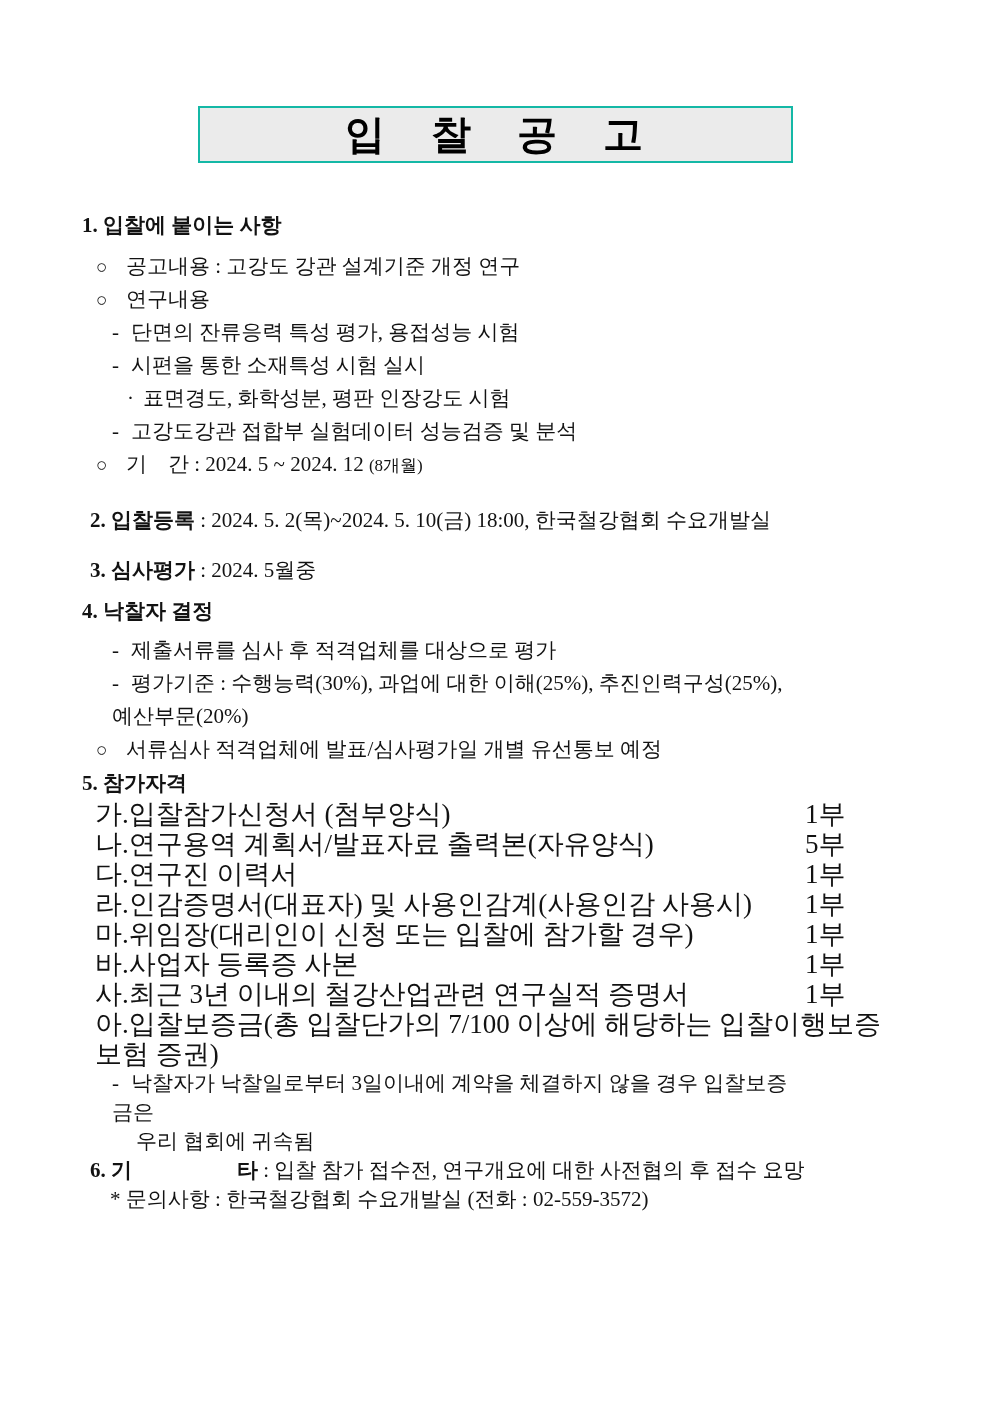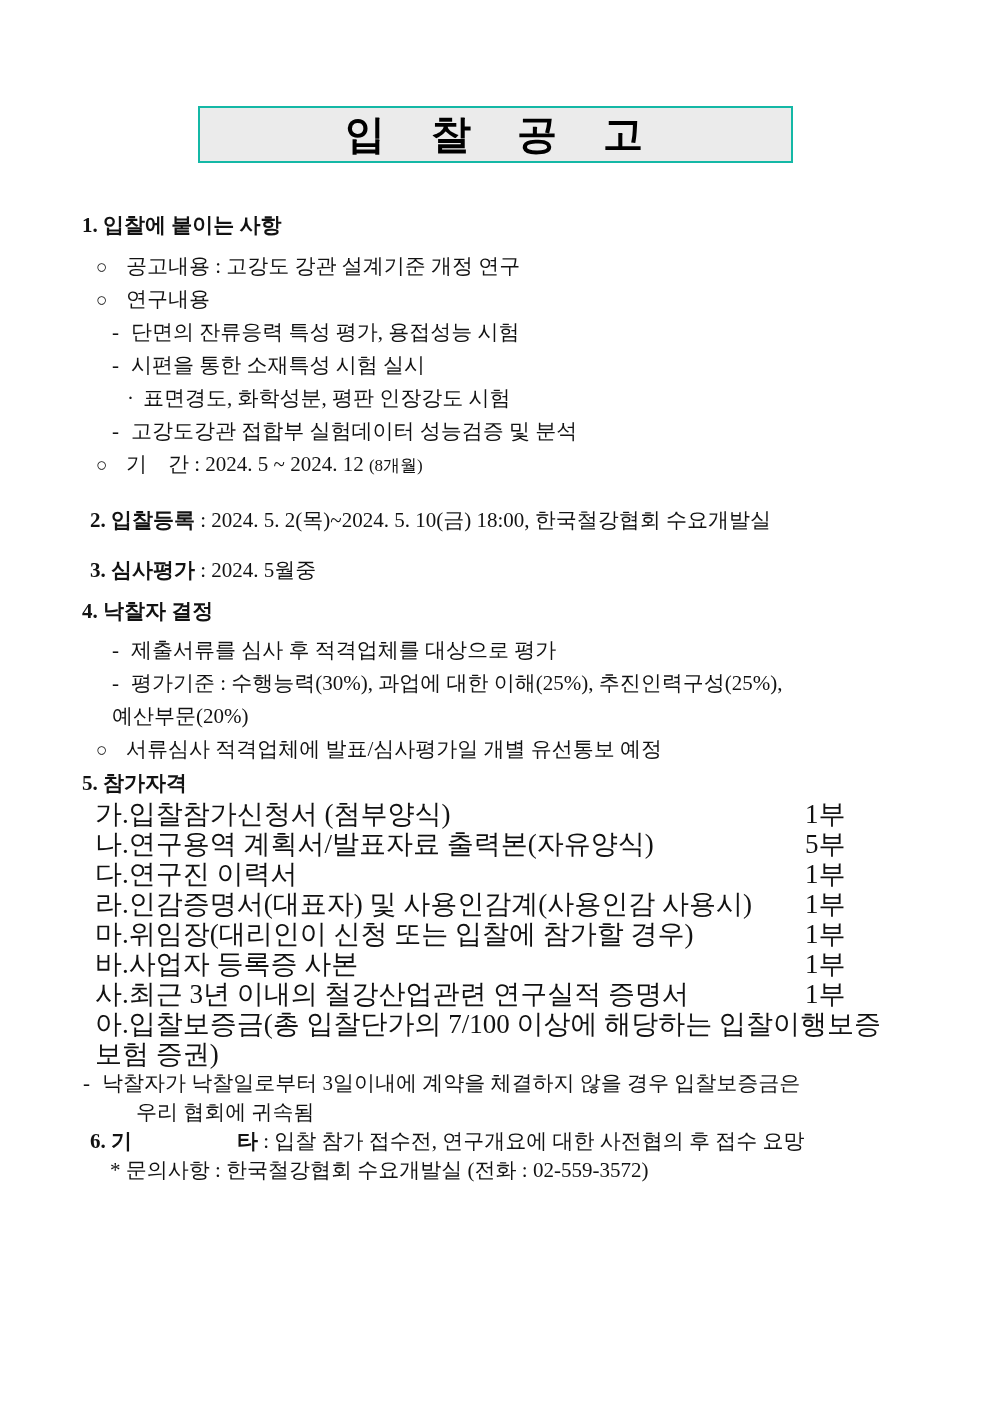--- a/index.html
+++ b/index.html
@@ -55,21 +55,21 @@
   .sec-line b { font-weight: bold; }
 
   .req-row {
     position: relative; font-size: 27px; line-height: 30px;
     padding-left: 95px; white-space: pre-wrap; width: 897px; box-sizing: border-box;
   }
   .req-label { display: inline-block; min-width: 33px; }
   .req-qty { position: absolute; left: 805px; top: 0; }
 
   .note-line { font-size: 21px; line-height: 29px; white-space: pre-wrap; }
-  .dep1 { padding-left: 83px; font-family: Liberation Serif, serif; }
+  .dep1 { padding-left: 112px; font-family: Liberation Serif, serif; }
   .dep2 { padding-left: 136px; }
 
   .sec6 { line-height: 29px; margin-top: 0; }
   .sec6-note { padding-left: 110px; font-size: 21px; line-height: 29px; white-space: pre-wrap; }
 </style>
 </head>
 <body>
 
 <div class="page">
 

